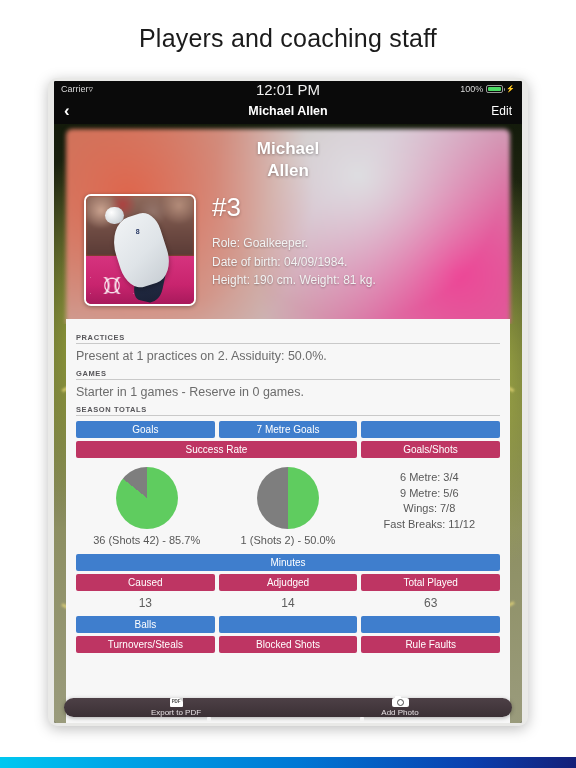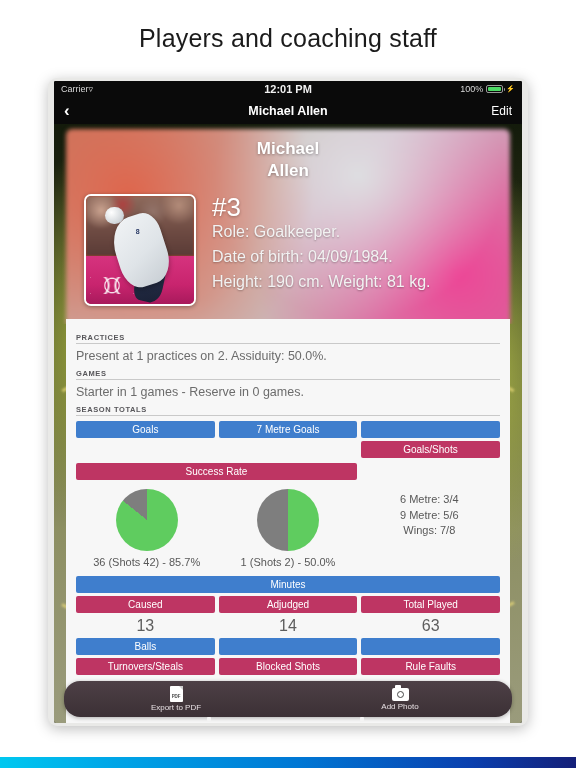--- a/index.html
+++ b/index.html
@@ -58,21 +58,21 @@
   }
 
   
   .statusbar{
     position:absolute; top:0; left:0; right:0; height:16px;
     background:#0a0a0a; color:#d8d8d8;
     font-size:9px; display:flex; align-items:center; padding:0 7px;
     z-index:6;
   }
   .sb-left{ display:flex; align-items:center; gap:0; flex:1; }
-  .sb-center{ flex:0 0 auto; font-weight:bold; font-size:11px; color:#f0f0f0;}
+  .sb-center{ flex:0 0 auto; font-weight:normal; font-size:15px; color:#f0f0f0;}
   .sb-right{ flex:1; display:flex; align-items:center; justify-content:flex-end; gap:3px;}
   .wifi-ico{ font-size:9px; line-height:1; }
   .batt{
     width:17px; height:8px; border:1px solid #9a9a9a; border-radius:2px;
     position:relative; padding:1px;
   }
   .batt::after{
     content:""; position:absolute; right:-3px; top:2px; width:1.5px;height:3px;
     background:#9a9a9a; border-radius:0 1px 1px 0;
   }
@@ -167,22 +167,22 @@
   .t-num{
     position:absolute; left:46%; top:30%;
     color:#2a3a66; font-size:7px; font-weight:bold;
   }
   .hero-num{
     position:absolute; left:158px; top:70px; z-index:4;
     color:#fff; font-size:26px; font-weight:400; line-height:1;
     text-shadow:0 1px 3px rgba(0,0,0,.3);
   }
   .hero-meta{
-    position:absolute; left:158px; top:96px; z-index:4;
-    color:#f2f2f2; font-size:16px; line-height:1.56;
+    position:absolute; left:158px; top:110px; z-index:4;
+    color:#f2f2f2; font-size:12px; line-height:1.56;
     text-shadow:0 1px 2px rgba(0,0,0,.3);
   }
 
   
   .sheet{
     position:absolute; left:12px; right:12px; top:238px; bottom:0;
     background:#f7f7f7;
     z-index:4;
     padding:8px 10px 0 10px;
   }
@@ -199,40 +199,40 @@
   .grid{ display:flex; flex-direction:column; gap:3px; }
   .row{ display:flex; gap:4px; }
   .cell{
     border-radius:2px; text-align:center;
     font-size:10px; color:#ffffff; line-height:17px; height:17px;
     overflow:hidden; white-space:nowrap; cursor:pointer;
   }
   .blue{ background:#3f7ecd; }
   .crimson{ background:#be3563; }
   .val{
-    background:transparent; color:#5e5e5e; font-size:16px; height:19px; line-height:19px;
+    background:transparent; color:#5e5e5e; font-size:12px; height:19px; line-height:19px;
     text-align:center; cursor:default;
   }
-  .c1{ flex:1 1 0; } .c2{ flex:2.02 1 0;margin-top:22px; }
+  .c1{ flex:1 1 0; } .c2{ flex:2.02 1 0; }
 
   
   .charts{
     display:flex; align-items:flex-start; margin:6px 0 5px 0;
   }
   .chart-col{ flex:1 1 0; display:flex; flex-direction:column; align-items:center; }
   .pie{ width:62px; height:62px; border-radius:50%; }
   .pie-cap{ font-size:11px; color:#585858; margin-top:5px; }
   .breakdown{
     flex:1 1 0; text-align:center; color:#585858;
     font-size:11px; line-height:1.42; padding-top:3px;
   }
 
   
   .toolbar{
-    position:absolute; left:10px; right:10px; bottom:6px; height:36px;
+    position:absolute; left:10px; right:10px; bottom:6px; height:19px;
     background:linear-gradient(180deg,#4d4046 0%,#3b3035 100%);
     border-radius:16px; display:flex; z-index:7;
     box-shadow:0 1px 4px rgba(0,0,0,.3);
   }
   .tb-btn{
     flex:1 1 0; display:flex; flex-direction:column;
     align-items:center; justify-content:center; gap:1px;
     color:#e6dfe2; font-size:8px; cursor:pointer;
   }
   .pdf-ico{
@@ -357,20 +357,21 @@
             <div class="pie-cap">36 (Shots 42) - 85.7%</div>
           </div>
           <div class="chart-col">
             <div class="pie" id="pie1" style="background: conic-gradient(rgb(95, 204, 95) 0deg, rgb(95, 204, 95) 180deg, rgb(126, 126, 126) 180deg, rgb(126, 126, 126) 360deg);"></div>
             <div class="pie-cap">1 (Shots 2) - 50.0%</div>
           </div>
           <div class="breakdown">
             <div>6 Metre: 3/4</div>
             <div>9 Metre: 5/6</div>
             <div>Wings: 7/8</div>
+            <div>Fast Breaks: 11/12</div>
           </div>
         </div>
 
         <div class="row">
           <div class="cell blue c1">Minutes</div>
         </div>
 
         <div class="row">
           <div class="cell crimson c1">Caused</div>
           <div class="cell crimson c1">Adjudged</div>

